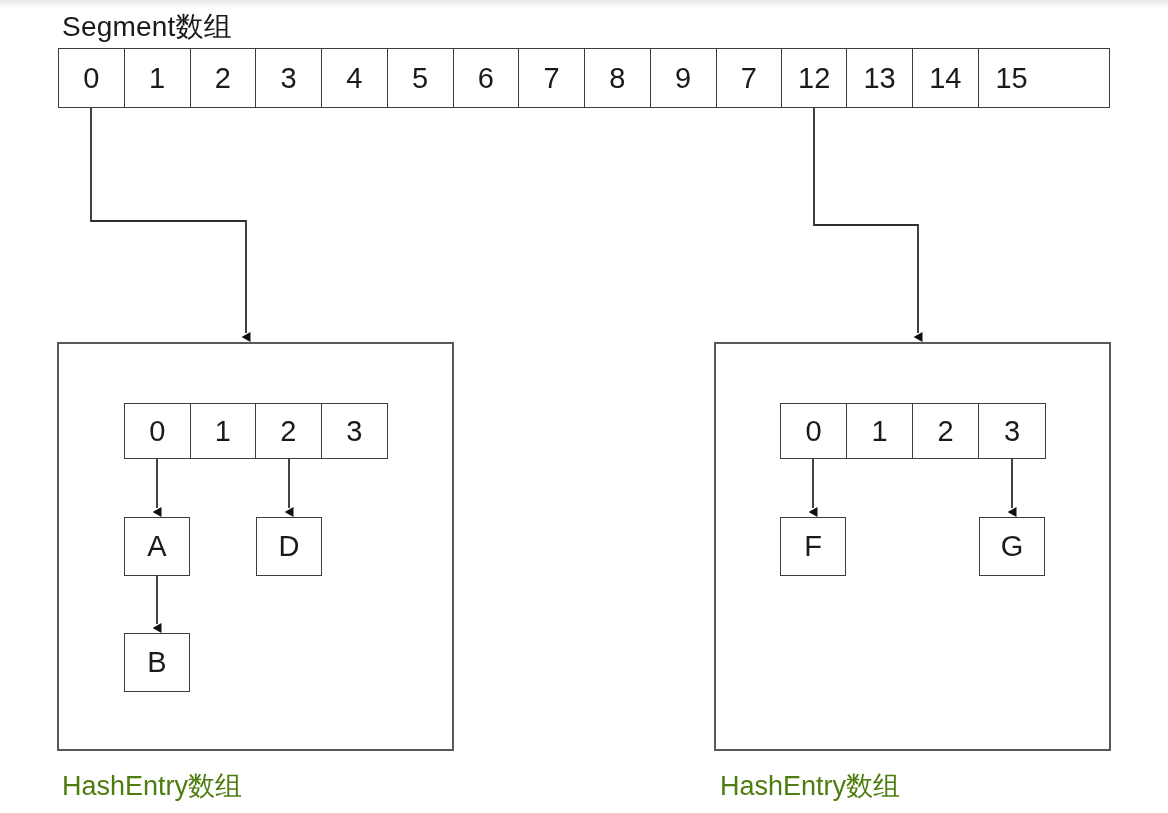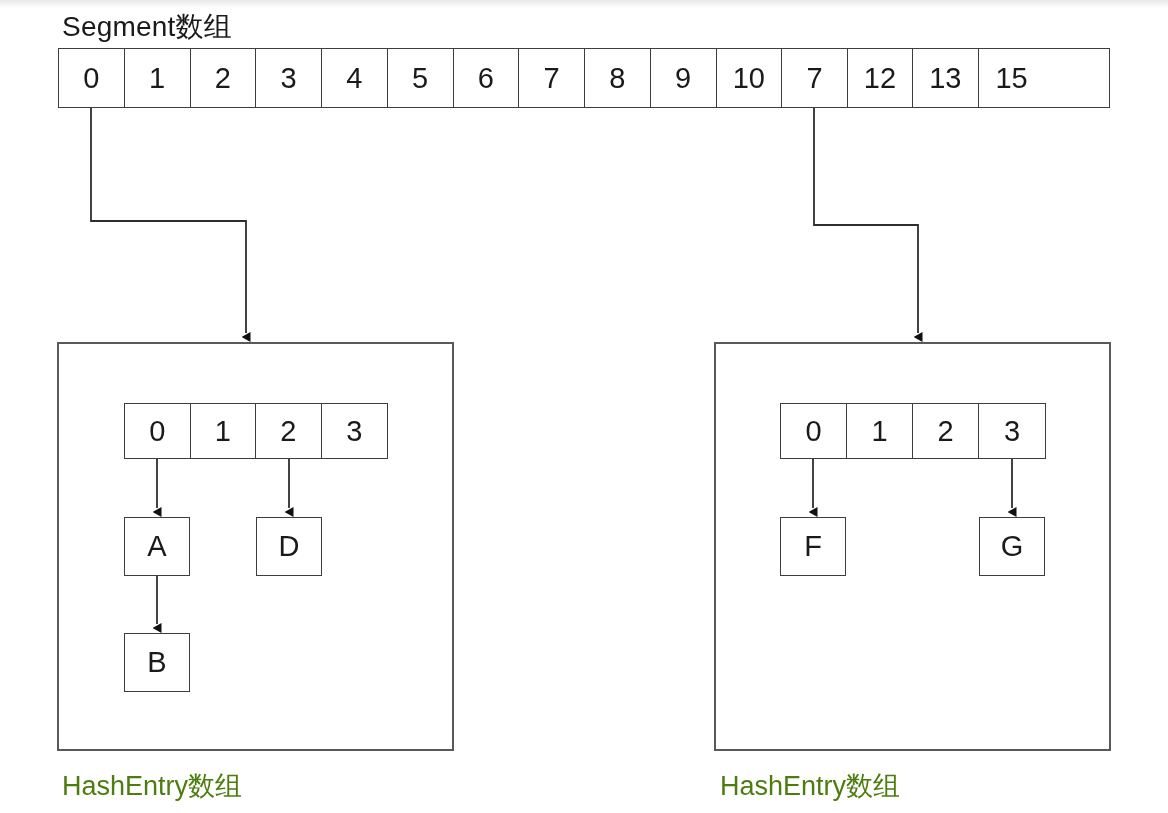--- a/index.html
+++ b/index.html
@@ -99,24 +99,24 @@
     <div class="cell" style="width:65.75px;">0</div>
     <div class="cell" style="width:65.75px;">1</div>
     <div class="cell" style="width:65.75px;">2</div>
     <div class="cell" style="width:65.75px;">3</div>
     <div class="cell" style="width:65.75px;">4</div>
     <div class="cell" style="width:65.75px;">5</div>
     <div class="cell" style="width:65.75px;">6</div>
     <div class="cell" style="width:65.75px;">7</div>
     <div class="cell" style="width:65.75px;">8</div>
     <div class="cell" style="width:65.75px;">9</div>
-    <div class="cell" style="width:65.75px;">10</div>
     <div class="cell" style="width:65.75px;">7</div>
     <div class="cell" style="width:65px;">12</div>
     <div class="cell" style="width:65.75px;text-align:center;">13</div>
+    <div class="cell" style="width:65.75px;">14</div>
     <div class="cell" style="width:65.75px;">15</div>
   </div>
 
   <div class="container-box" style="left:57px; top:342px; width:397px; height:409px;"></div>
 
   <div class="array" style="left:124px; top:403px; width:264px; height:56px;">
     <div class="cell" style="width:66px;">0</div>
     <div class="cell" style="width:66px;">1</div>
     <div class="cell" style="width:66px;">2</div>
     <div class="cell" style="width:66px;">3</div>

